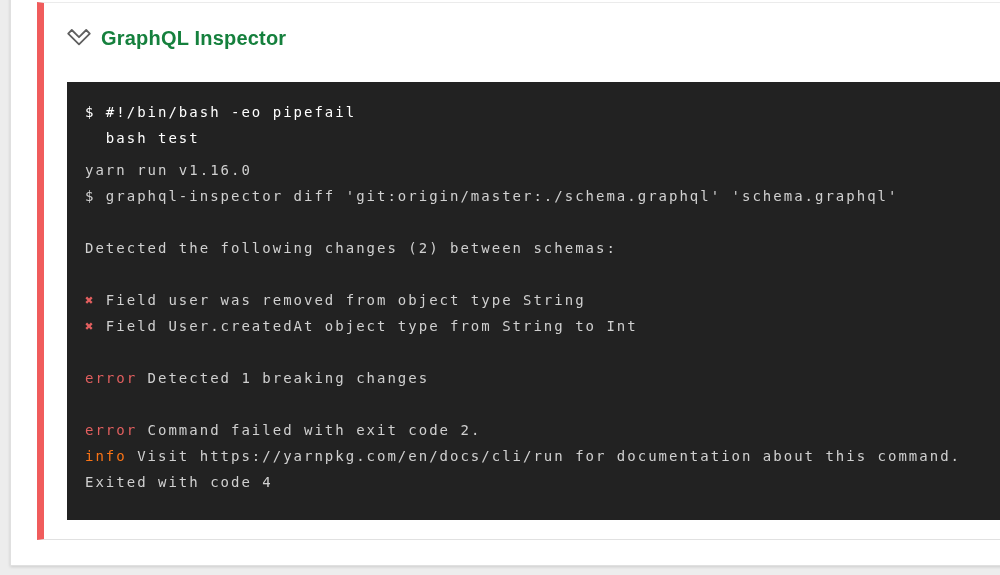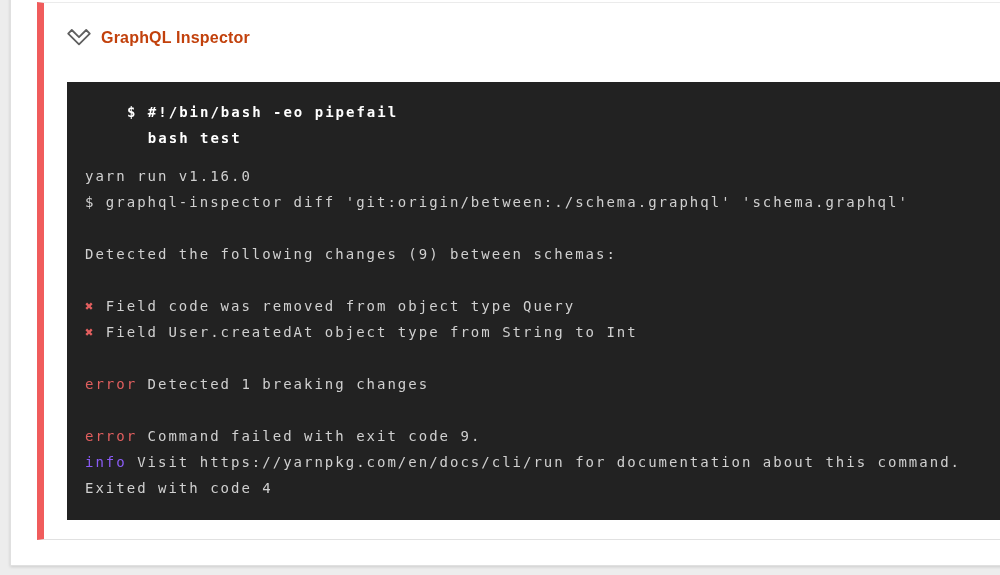--- a/index.html
+++ b/index.html
@@ -31,46 +31,45 @@
   .step-header {
     display: flex;
     align-items: center;
     gap: 9px;
     padding: 23px 0 0 22px;
     height: 47px;
     cursor: pointer;
   }
   .chev { flex: 0 0 auto; display: block; }
   .step-title {
-    font-size: 16px;
+    font-size: 20px;
     font-weight: 700;
-    color: #c2410c;
+    color: #15803d;
     letter-spacing: 0.2px;
     line-height: 24px;
   }
   .terminal {
     margin-top: 32px;
     margin-left: 23px;
     height: 438px;
     background: var(--term-bg, #222222);
     padding: 17px 20px 16px 18px;
     font-family: "DejaVu Sans Mono", monospace;
     font-size: 14px;
     line-height: 26px;
     letter-spacing: 2px;
     color: var(--term-fg, #d0d0d0);
     overflow: hidden;
   }
   .tline { white-space: pre; }
   .cmd-block .tline {
-    font-weight: 700;
+    font-weight: 400;
     color: var(--term-cmd, #ffffff);
-    margin-left: 42px;
   }
-  .out-block { margin-top: 12px; }
+  .out-block { margin-top: 6px; }
 </style>
 </head>
 <body style="background: rgb(237, 237, 237);">
 
 <div class="card">
   <div class="step-row">
 
     <div class="step-header">
       <svg class="chev" width="26" height="21" viewBox="0 0 26 21">
         <path d="M2.2 5.6 L5.8 2 L13 9.2 L20.2 2 L23.8 5.6 L13 16.4 Z" fill="none" stroke="#5f5f5f" stroke-width="1.8" stroke-linejoin="round"></path>
@@ -78,29 +77,29 @@
       <span class="step-title">GraphQL Inspector</span>
     </div>
 
     <div class="terminal">
       <div class="cmd-block">
           <div class="tline">$ #!/bin/bash -eo pipefail</div>
           <div class="tline">  bash test</div>
         </div>
       <div class="out-block">
           <div class="tline"><span>yarn run v1.16.0</span></div>
-          <div class="tline"><span>$ graphql-inspector diff 'git:origin/between:./schema.graphql' 'schema.graphql'</span></div>
+          <div class="tline"><span>$ graphql-inspector diff 'git:origin/master:./schema.graphql' 'schema.graphql'</span></div>
           <div class="tline">&nbsp;</div>
-          <div class="tline"><span>Detected the following changes (9) between schemas:</span></div>
+          <div class="tline"><span>Detected the following changes (2) between schemas:</span></div>
           <div class="tline">&nbsp;</div>
-          <div class="tline"><span style="color: rgb(226, 95, 95);">✖</span><span> Field code was removed from object type Query</span></div>
+          <div class="tline"><span style="color: rgb(226, 95, 95);">✖</span><span> Field user was removed from object type String</span></div>
           <div class="tline"><span style="color: rgb(226, 95, 95);">✖</span><span> Field User.createdAt object type from String to Int</span></div>
           <div class="tline">&nbsp;</div>
           <div class="tline"><span style="color: rgb(226, 95, 95);">error</span><span> Detected 1 breaking changes</span></div>
           <div class="tline">&nbsp;</div>
-          <div class="tline"><span style="color: rgb(226, 95, 95);">error</span><span> Command failed with exit code 9.</span></div>
-          <div class="tline"><span style="color: #8b5cf6;">info</span><span> Visit https://yarnpkg.com/en/docs/cli/run for documentation about this command.</span></div>
+          <div class="tline"><span style="color: rgb(226, 95, 95);">error</span><span> Command failed with exit code 2.</span></div>
+          <div class="tline"><span style="color: #f97316;">info</span><span> Visit https://yarnpkg.com/en/docs/cli/run for documentation about this command.</span></div>
           <div class="tline"><span>Exited with code 4</span></div>
         </div>
     </div>
 
   </div>
 </div>
 
 </body></html>

